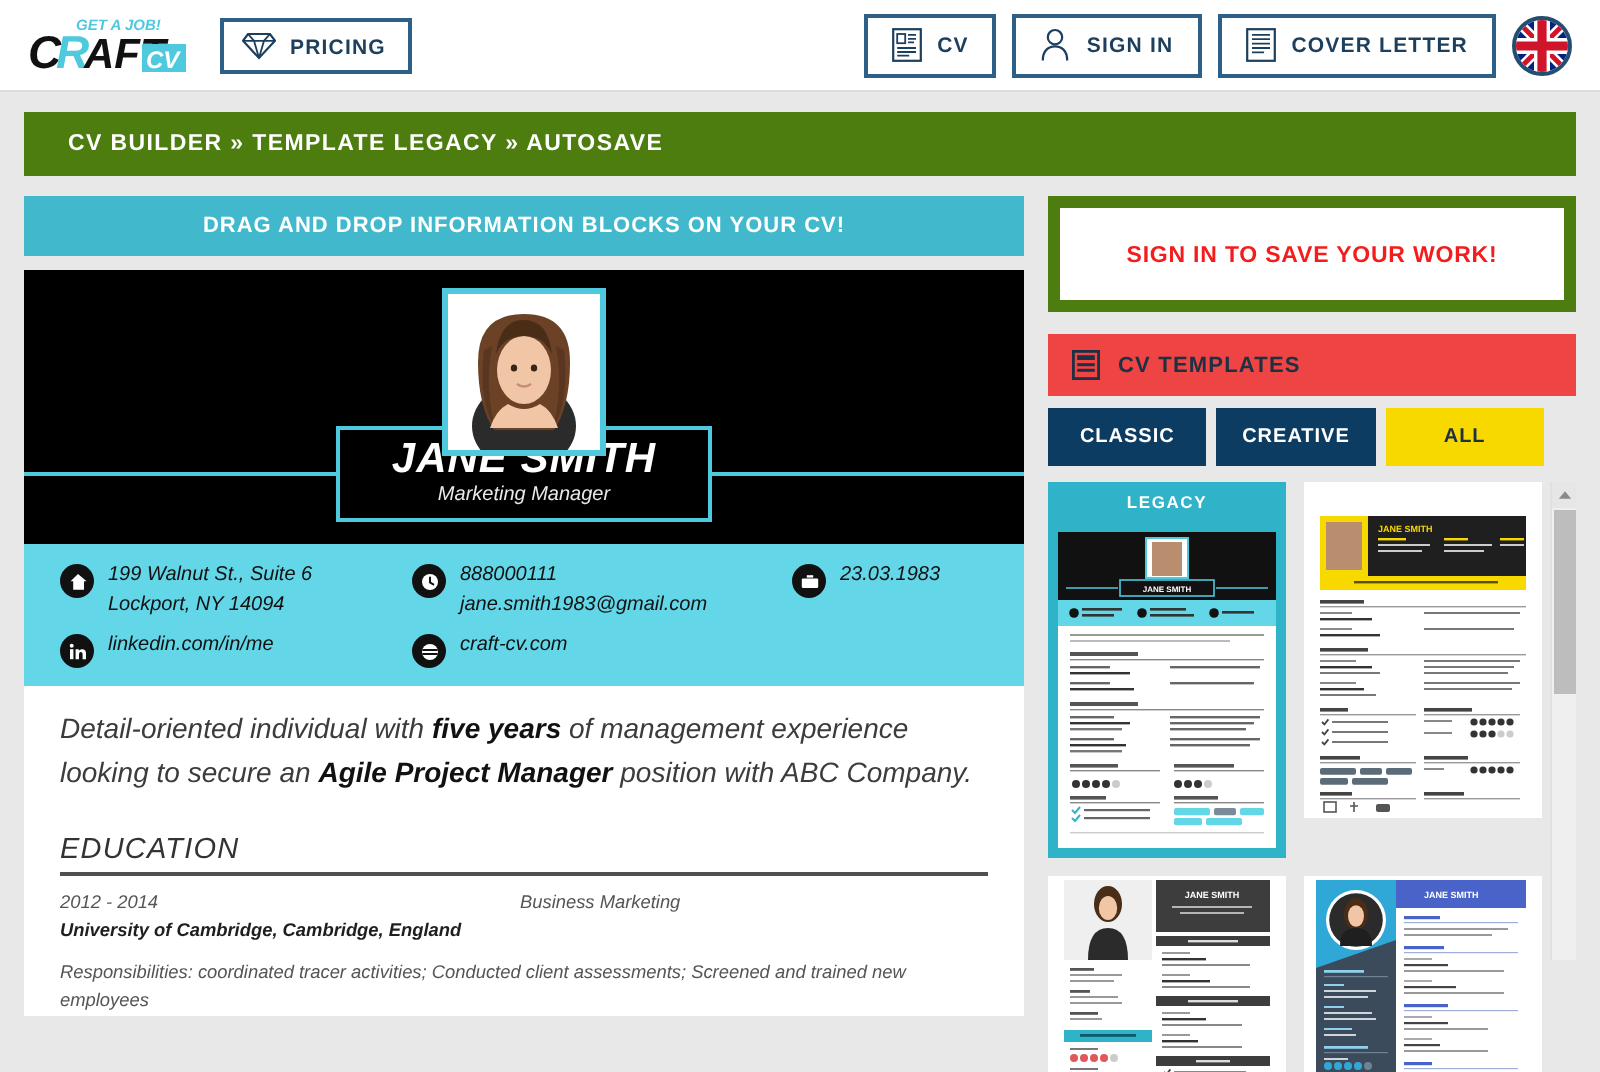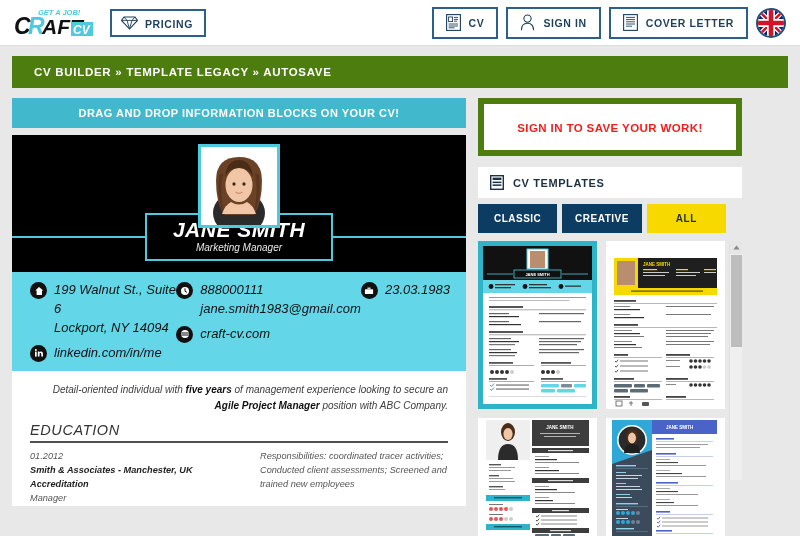--- a/index.html
+++ b/index.html
@@ -46,21 +46,21 @@
 
   
   .page { padding: 10px 12px 0 12px; }
   .breadcrumb {
     background: #4d7c0f; color: #fff;
     font-size: 11.5px; font-weight: bold; letter-spacing: .7px;
     padding: 10px 22px; margin-bottom: 10px;
   }
 
   .cols { display: flex; gap: 12px; align-items: flex-start; }
-  .left-col { width: 454px; flex: none; }
+  .left-col { width: 500px; flex: none; }
   .right-col { width: 264px; flex: none; }
 
   
   .drag-banner {
     background: #42b8cd; color: #fff; text-align: center;
     font-size: 11px; font-weight: bold; letter-spacing: .5px;
     padding: 9px 0; margin-bottom: 7px;
   }
 
   
@@ -101,51 +101,51 @@
   .cc-col.c1 { width: 176px; }
   .cc-col.c2 { width: 190px; }
   .cc-col.c3 { flex: 1; }
   .cc-row { display: flex; align-items: flex-start; gap: 7px; }
   .cc-ico {
     width: 17px; height: 17px; border-radius: 50%; background: #111;
     flex: none; display: flex; align-items: center; justify-content: center;
     margin-top: 1px;
   }
   .cc-txt {
-    font-size: 13px; font-style: italic; color: #111; line-height: 1.45;
+    font-size: 10px; font-style: italic; color: #111; line-height: 1.45;
   }
 
   .cv-body { padding: 11px 18px 0 18px; }
   .cv-summary {
-    font-size: 10px; font-style: italic; color: #3c3c3c; line-height: 1.55; text-align: right;
+    font-size: 14px; font-style: italic; color: #3c3c3c; line-height: 1.55;
   }
   .cv-summary b { color: #111; }
   .sec-head {
     font-size: 14.5px; font-style: italic; color: #333;
-    letter-spacing: .6px; margin-top: 9px; padding-bottom: 3px;
+    letter-spacing: .6px; margin-top: 20px; padding-bottom: 3px;
     border-bottom: 2px solid #4f4f4f;
   }
   .entry { display: flex; margin-top: 7px; font-size: 9.2px; line-height: 1.5; }
   .entry .col-l { width: 230px; flex: none; padding-right: 8px; }
   .entry .col-r { flex: 1; }
   .e-date { font-style: italic; color: #555; }
   .e-org { font-weight: bold; font-style: italic; color: #1f1f1f; }
   .e-sub { font-style: italic; color: #555; }
   .e-desc { font-style: italic; color: #555; }
 
   
   .save-box {
     background: #fff; border: 6px solid #4d7c0f;
     text-align: center; padding: 14px 0; margin-bottom: 11px;
   }
   .save-box span {
     color: #f41d1d; font-size: 11.5px; font-weight: bold; letter-spacing: .4px;
   }
   .tpl-head {
-    background: #ffffff; display: flex; align-items: center; gap: 9px;
+    background: #ef4444; display: flex; align-items: center; gap: 9px;
     padding: 8px 12px;
   }
   .tpl-head .lbl {
     font-size: 11px; font-weight: bold; color: #1c3144; letter-spacing: .6px;
   }
   .tpl-tabs { display: flex; gap: 5px; margin-top: 6px; padding-right: 16px; }
   .tpl-tab {
     flex: 1; text-align: center; padding: 9px 0;
     font-size: 10px; font-weight: bold; letter-spacing: .5px; cursor: pointer;
     background: #0d3c62; color: #fff;
@@ -344,27 +344,31 @@
 
         </div>
 
         <div class="cv-body">
 
           <div class="cv-summary">
             <span>Detail-oriented individual with </span><b>five years</b><span> of management experience looking to secure an </span><b>Agile Project Manager</b><span> position with ABC Company.</span>
           </div>
 
           <div class="sec-head">EDUCATION</div>
-
           <div class="entry">
             <div class="col-l">
-              <div class="e-date">01.2012</div>
-              <div class="e-org">Smith &amp; Associates - Manchester, UK Accreditation</div>
-              <div class="e-sub">Manager</div>
-            </div>
+              <div class="e-date">2012 - 2014</div>
+              <div class="e-org">University of Cambridge, Cambridge, England</div>
+            </div>
+            <div class="col-r">
+              <div class="e-desc">Business Marketing</div>
+            </div>
+          </div>
+
+          <div class="entry">
             <div class="col-r">
               <div class="e-desc">Responsibilities: coordinated tracer activities; Conducted client assessments; Screened and trained new employees</div>
             </div>
           </div>
 
         </div>
       </div>
     </div>
 
     <div class="right-col">
@@ -396,20 +400,21 @@
             <svg width="7" height="5" viewBox="0 0 7 5">
                 <path d="M3.5 0.6 L6.6 4.4 H0.4z" fill="#8a8a8a"></path>
               </svg>
           </div>
           <div class="scroll-thumb"></div>
         </div>
 
         <div class="tpl-grid">
 
           <div class="tpl-card">
+            <div class="tpl-legacy-band">LEGACY</div>
             <div class="tpl-thumb inset" style="background:#2fb3c9;">
               <svg width="109" height="158" viewBox="0 0 109 158">
                 <rect width="109" height="158" fill="#fff"></rect>
                 <rect x="0" y="0" width="109" height="34" fill="#111"></rect>
                 <rect x="44" y="3" width="21" height="20" fill="#fff" stroke="#4ec9dd"></rect>
                 <rect x="47" y="5" width="15" height="17" fill="#b98e6e"></rect>
                 <rect x="31" y="24" width="47" height="8" fill="#111" stroke="#4ec9dd" stroke-width="0.8"></rect>
                 <text x="54.5" y="30" text-anchor="middle" font-size="4" font-weight="bold" fill="#fff" font-family="Liberation Sans, sans-serif">JANE SMITH</text>
                 <path d="M4 28 h26 M79 28 h26" stroke="#4ec9dd" stroke-width="0.8"></path>
                 <rect x="0" y="34" width="109" height="13" fill="#63d6e8"></rect>

